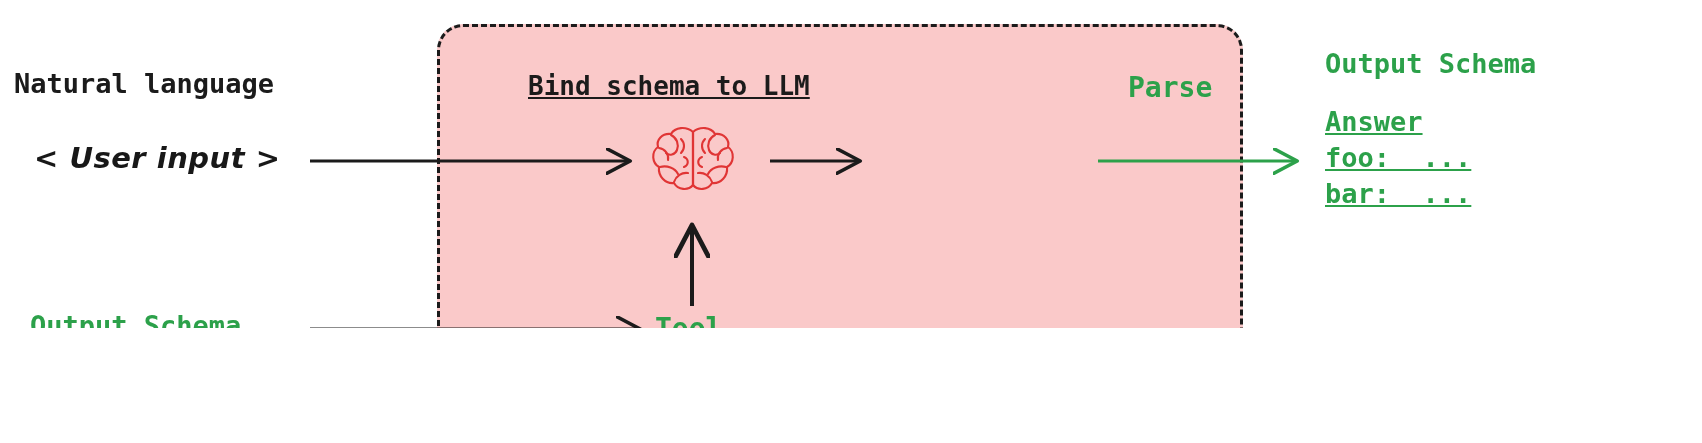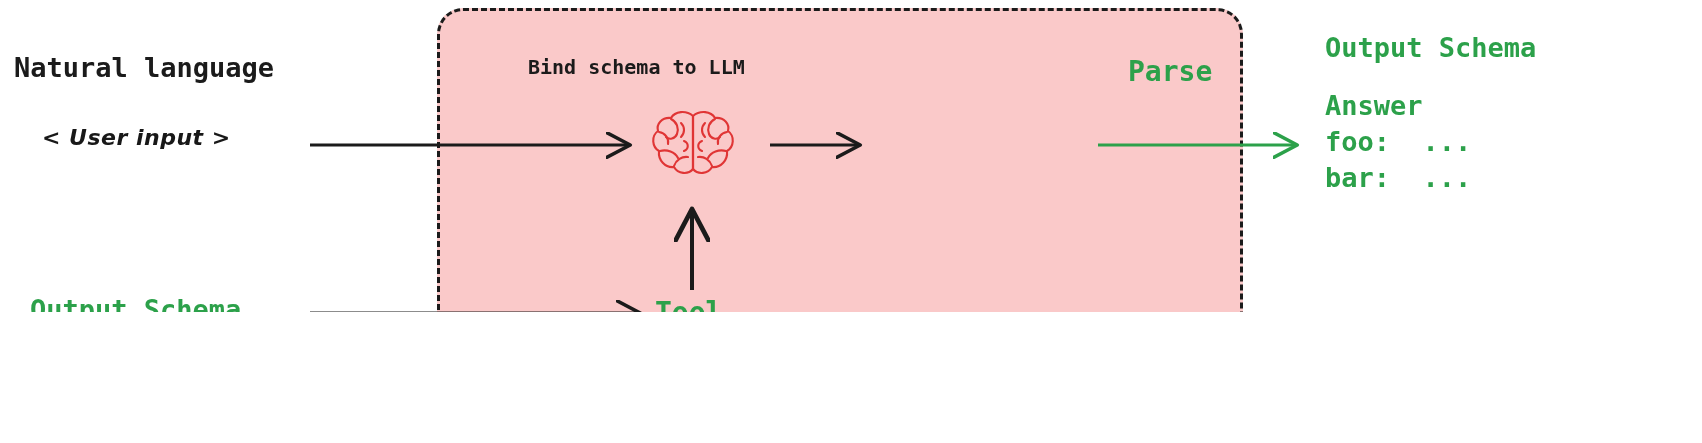--- a/index.html
+++ b/index.html
@@ -9,20 +9,21 @@
   }
   body {
     font-family: "DejaVu Sans Mono", monospace;
   }
   #canvas {
     position: relative;
     width: 1702px;
     height: 312px;
     background: #ffffff;
     overflow: hidden;
+    margin-top: 16px;
   }
 
   
   .mono {
     font-family: "DejaVu Sans Mono", monospace;
     font-weight: 700;
     color: #1b1b1b;
     white-space: pre;
     letter-spacing: 0px;
   }
@@ -51,31 +52,31 @@
     width: 806px;
     height: 367px;
     background: #fac9c9;
     border: 3px dashed #1b1b1b;
     border-radius: 26px;
     box-sizing: border-box;
   }
 
   
   #nat-lang       { left: 14px;  top: 52px;  font-size: 27px; }
-  #user-input     { left: 42px;  top: 125px; font-size: 22px; }
+  #user-input     { left: 34px;  top: 125px; font-size: 29px; }
 
   #left-schema    { left: 30px;  top: 292px; font-size: 27px; line-height: 36px; }
 
-  #bind-label     { left: 528px; top: 55px;  font-size: 20px; }
+  #bind-label     { left: 528px; top: 55px;  font-size: 26px; text-decoration: underline; }
   #parse-label    { left: 1128px; top: 55px; font-size: 28px; }
   #answer-string  { left: 876px; top: 124px; font-size: 28px; }
   #tool-label     { left: 655px; top: 296px; font-size: 28px; }
 
   #right-schema-title { left: 1325px; top: 32px; font-size: 27px; }
-  #right-schema-body  { left: 1325px; top: 88px; font-size: 27px; line-height: 36px; }
+  #right-schema-body  { left: 1325px; top: 88px; font-size: 27px; line-height: 36px; text-decoration: underline; }
 
   
   #wires {
     position: absolute;
     left: 0; top: 0;
     width: 1702px;
     height: 443px;
     pointer-events: none;
   }
   #brain { left: 648px; top: 108px; width: 90px; height: 70px; }

